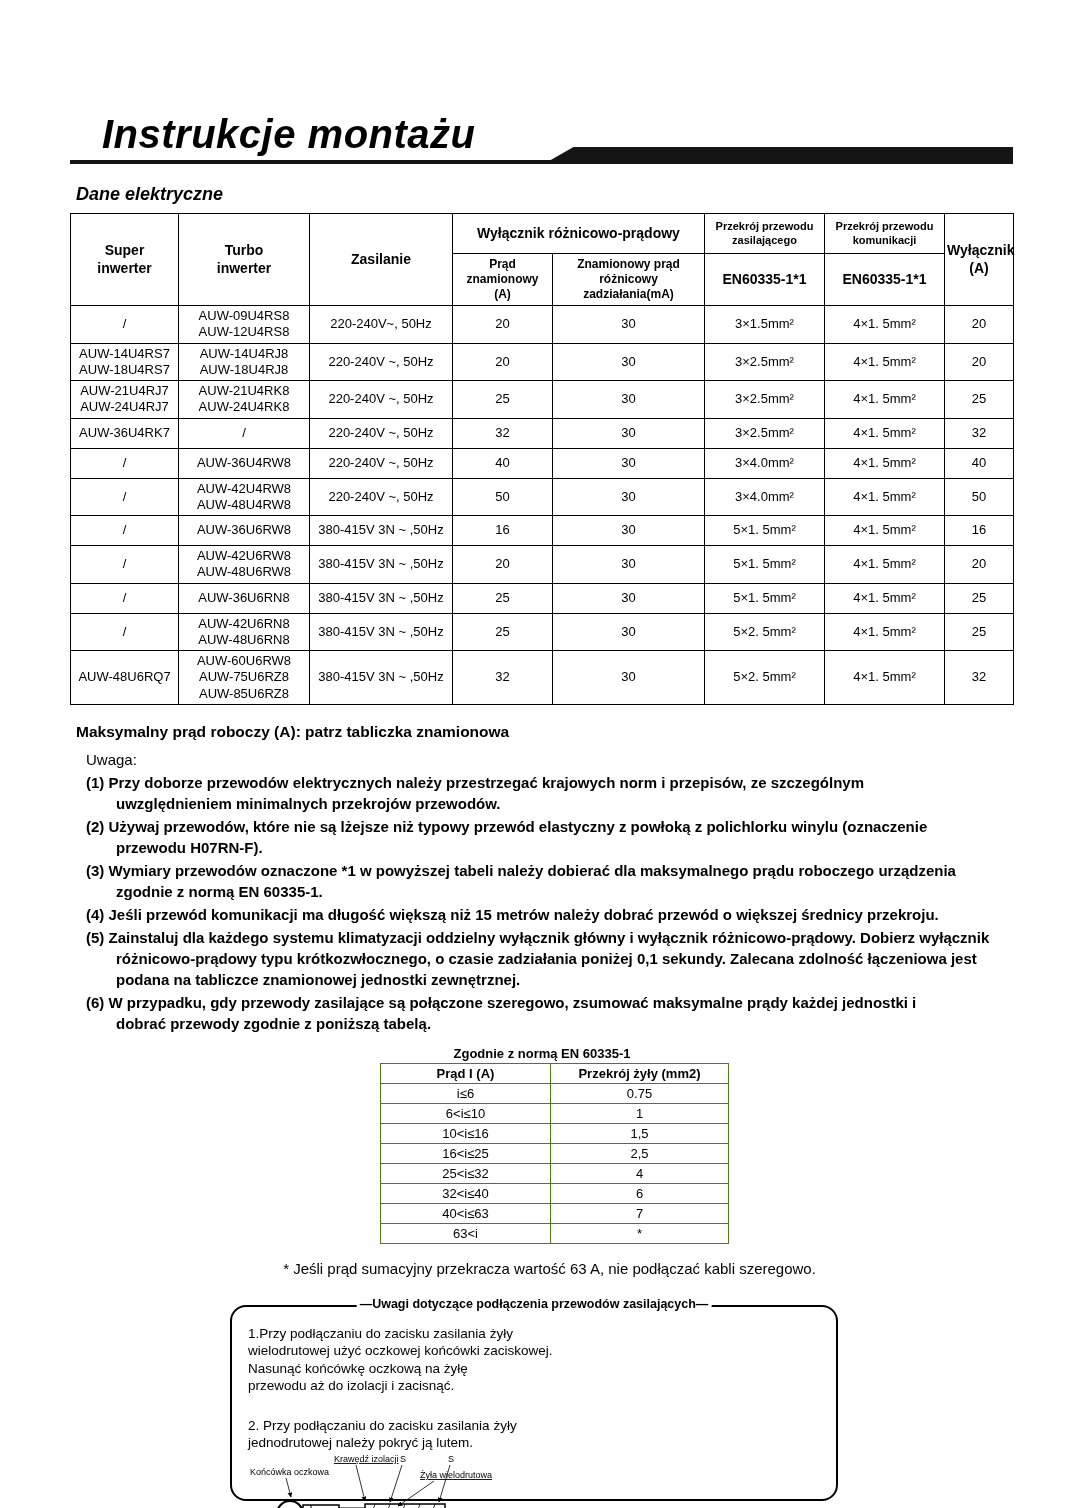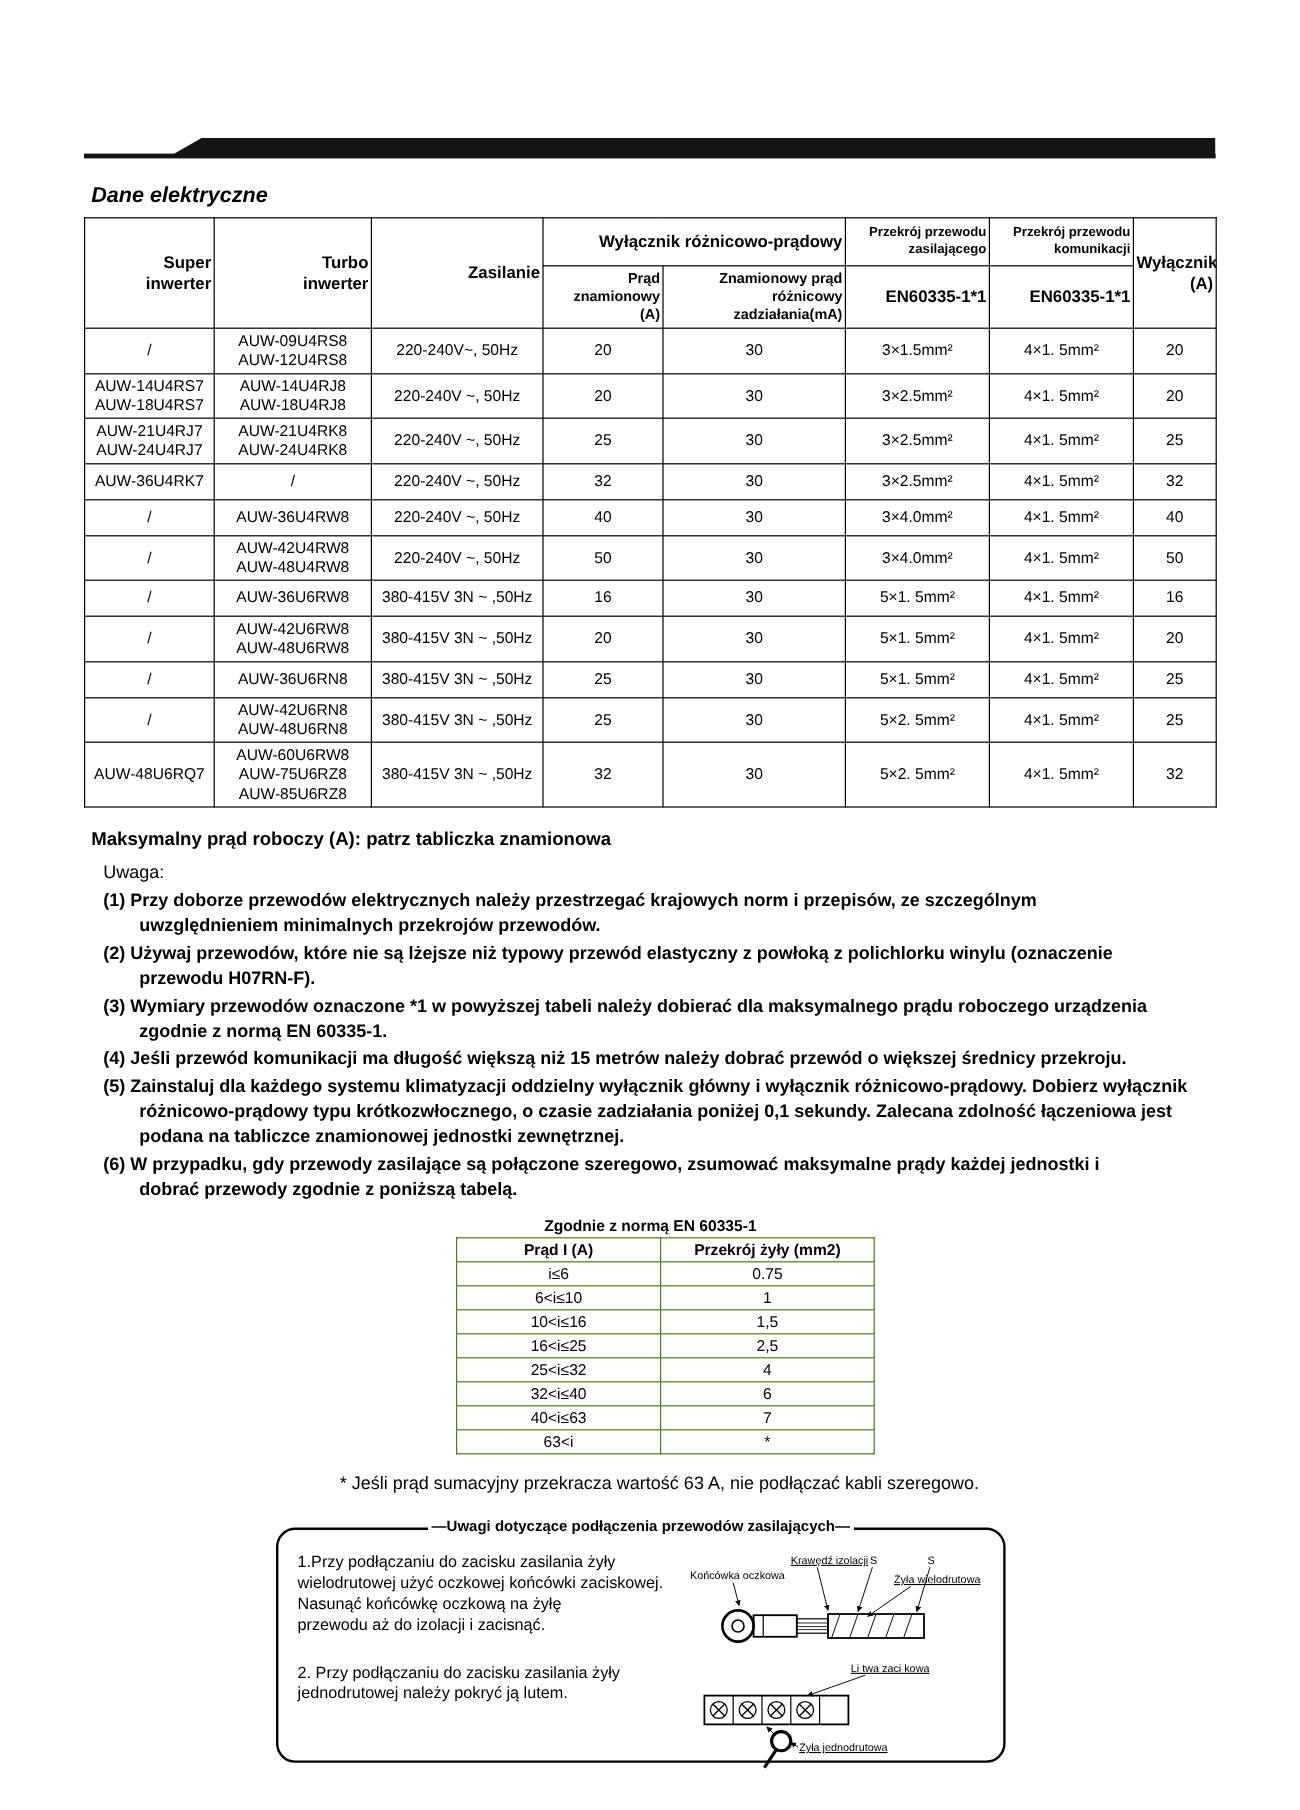--- a/index.html
+++ b/index.html
@@ -10,21 +10,21 @@
   
   .title-inner { display:flex; align-items:flex-end; border-bottom:4px solid #151515; }
   .doc-title { font-family:"Liberation Sans", sans-serif; font-style:italic; font-weight:bold; font-size:40px; padding:0 0 3px 32px; letter-spacing:0.5px; }
   .title-bar { flex:1; height:16px; margin-left:70px; background:#151515; clip-path:polygon(28px 0, 100% 0, 100% 100%, 0 100%); transform:translateY(3px); }
 
   .section-heading { font-size:18px; font-weight:bold; margin:20px 0 8px 6px;font-style:italic; }
 
   
   table.main { border-collapse:collapse; width:943px; table-layout:fixed; }
   .main th, .main td { border:1px solid #000; text-align:center; vertical-align:middle; padding:2px 2px; white-space:pre-line; line-height:1.25; }
-  .main th { font-size:14px; font-weight:bold;text-align:right; }
+  .main th { font-size:14px; font-weight:bold; }
   .main th.small { font-size:11px; }
   .main th.sub { font-size:12px; }
   .main tbody td { font-size:13px; height:30px; }
   .main tr.hrow1 { height:40px; }
   .main tr.hrow2 { height:52px; }
 
   
   .max-heading { font-size:15.5px; font-weight:bold; margin:18px 0 10px 6px; }
   .uwaga { font-size:15px; margin:0 0 4px 16px; }
   .notes { margin-left:16px; width:912px; }
@@ -33,37 +33,38 @@
   
   .en-wrap { width:348px; margin:12px 0 0 286px;padding-left:24px; }
   .en-title { text-align:center; font-weight:bold; font-size:13px; margin-bottom:2px; }
   table.en { border-collapse:collapse; width:100%; table-layout:fixed; }
   .en th, .en td { border:1px solid #4d7c0f; font-size:13px; text-align:center; padding:1px 2px; height:20px; }
   .en th { font-weight:bold; }
 
   .footnote { font-size:15px; margin:16px 0 0 16px;text-align:center; }
 
   
-  .conn-box { position:relative; width:608px; margin:28px 0 0 160px; border:2px solid #000; border-radius:16px; padding:18px 8px 10px 16px; height:196px; display:flex; }
+  .conn-box { position:relative; width:608px; margin:28px 0 0 160px; border:2px solid #000; border-radius:16px; padding:18px 8px 10px 16px; height:196px; display:flex;flex-direction:column; }
   .conn-title { position:absolute; top:-10px; left:50%; transform:translateX(-50%); background:#fff; padding:0 3px; font-weight:bold; font-size:12.5px; white-space:nowrap; }
   .conn-title::before, .conn-title::after { content:"—"; font-weight:bold; }
   .conn-text { width:330px; font-size:13.5px; line-height:1.3; }
   .conn-item { white-space:pre-line; }
   .conn-item + .conn-item { margin-top:22px; }
   .conn-diagram { flex:1; }
   svg text.lbl { font-family:"Liberation Sans", sans-serif; font-size:9px; fill:#000; }
   svg text.u { text-decoration:underline; }
   svg .st { stroke:#000; fill:none; }
 </style>
 </head>
 <body>
 
 <div class="page">
 
   <div class="title-inner">
+    <h1 class="doc-title">Instrukcje montażu</h1>
     <div class="title-bar"></div>
   </div>
 
   <div class="section-heading">Dane elektryczne</div>
 
   <table class="main">
     <colgroup>
       <col style="width:108px">
         <col style="width:131px">
         <col style="width:143px">

